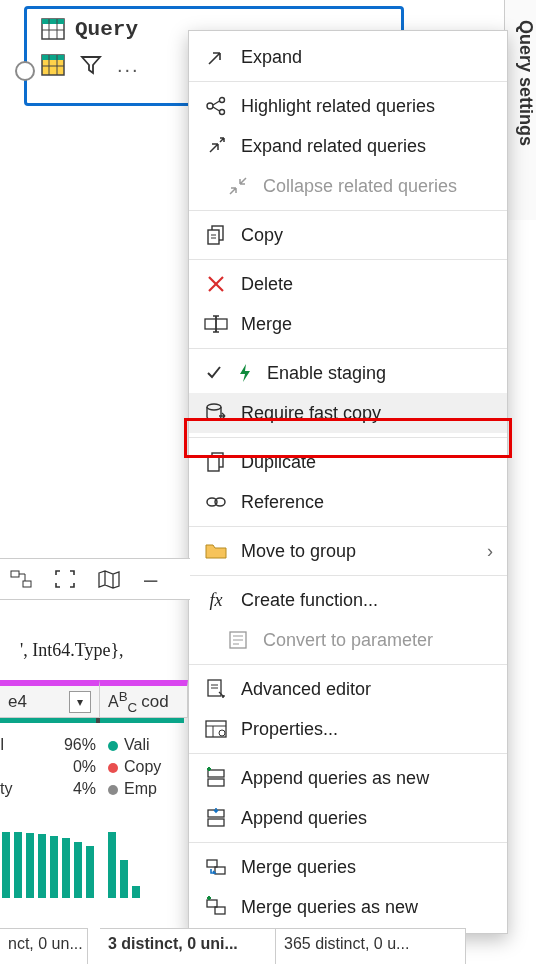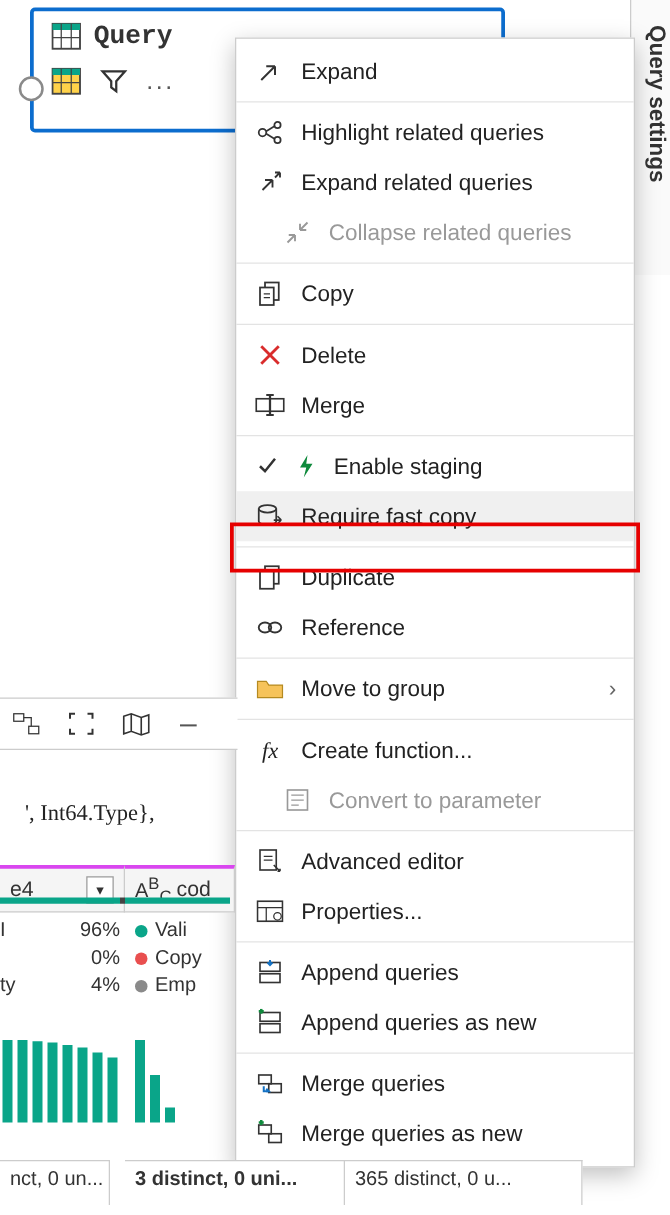--- a/index.html
+++ b/index.html
@@ -65,24 +65,23 @@
   .bg-toolbar .tb-sep { font-size: 24px; color: #555; margin-left: 4px; }
 
   .type-text {
     position: absolute; top: 640px; left: 0; width: 190px;
     font-family: Liberation Serif, serif; font-size: 18px; color: #222;
     padding-left: 4px; white-space: nowrap; overflow: hidden; margin-left: 16px;
   }
 
   .col-header {
     position: absolute; top: 680px; height: 38px;
-    border-top: 3px solid #d946ef; border-bottom: 1px solid #ccc; border-right: 1px solid #ccc;
+    border-top: 6px solid #d946ef; border-bottom: 1px solid #ccc; border-right: 1px solid #ccc;
     background: #f5f5f5; display: flex; align-items: center; padding: 0 8px;
     font-size: 17px;
-    margin-top: 12px;
   }
   .col-header .dd { border:1px solid #999; width:22px; height:22px; display:flex;align-items:center;justify-content:center; background:#fff; margin-left:auto; font-size:12px; }
   .col1 { left:0; width:100px; }
   .col2 { left:100px; width:88px; }
 
   .qbar { position:absolute; height:5px; }
   .qbar.g { background:#0aa589; }
   .q1g { top:718px; left:0; width:96px; }
   .q1r { top:718px; left:96px; width:4px; background:#444; }
   .q2g { top:718px; left:100px; width:84px; }
@@ -337,35 +336,35 @@
     </span>
     <span>Properties...</span>
   </div>
   <div class="menu-sep"></div>
 
   <div class="menu-item">
     <span class="menu-icon-slot">
       <svg width="22" height="22" viewBox="0 0 22 22">
           <rect x="3" y="3" width="16" height="7" fill="none" stroke="#333" stroke-width="1.3"></rect>
           <rect x="3" y="12" width="16" height="7" fill="none" stroke="#333" stroke-width="1.3"></rect>
-          <path d="M11 1 v4 m-2 -2 l2 2 l2 -2" stroke="#1472c4" stroke-width="1.6" fill="none"></path>
-        </svg>
-    </span>
-    <span>Append queries</span>
+          <path d="M2 2 h4 M4 0 v4" stroke="#0f8a3c" stroke-width="2"></path>
+        </svg>
+    </span>
+    <span>Append queries as new</span>
   </div>
 
   <div class="menu-item">
     <span class="menu-icon-slot">
       <svg width="22" height="22" viewBox="0 0 22 22">
           <rect x="3" y="3" width="16" height="7" fill="none" stroke="#333" stroke-width="1.3"></rect>
           <rect x="3" y="12" width="16" height="7" fill="none" stroke="#333" stroke-width="1.3"></rect>
-          <path d="M2 2 h4 M4 0 v4" stroke="#0f8a3c" stroke-width="2"></path>
-        </svg>
-    </span>
-    <span>Append queries as new</span>
+          <path d="M11 1 v4 m-2 -2 l2 2 l2 -2" stroke="#1472c4" stroke-width="1.6" fill="none"></path>
+        </svg>
+    </span>
+    <span>Append queries</span>
   </div>
   <div class="menu-sep"></div>
 
   <div class="menu-item">
     <span class="menu-icon-slot">
       <svg width="22" height="22" viewBox="0 0 22 22">
           <rect x="2" y="4" width="10" height="7" fill="none" stroke="#333" stroke-width="1.3"></rect>
           <rect x="10" y="11" width="10" height="7" fill="none" stroke="#333" stroke-width="1.3"></rect>
           <path d="M6 13 v4 h4" fill="none" stroke="#1472c4" stroke-width="1.6"></path>
           <path d="M8 17 l2 0 l-2 -2" fill="none" stroke="#1472c4" stroke-width="1.6"></path>

